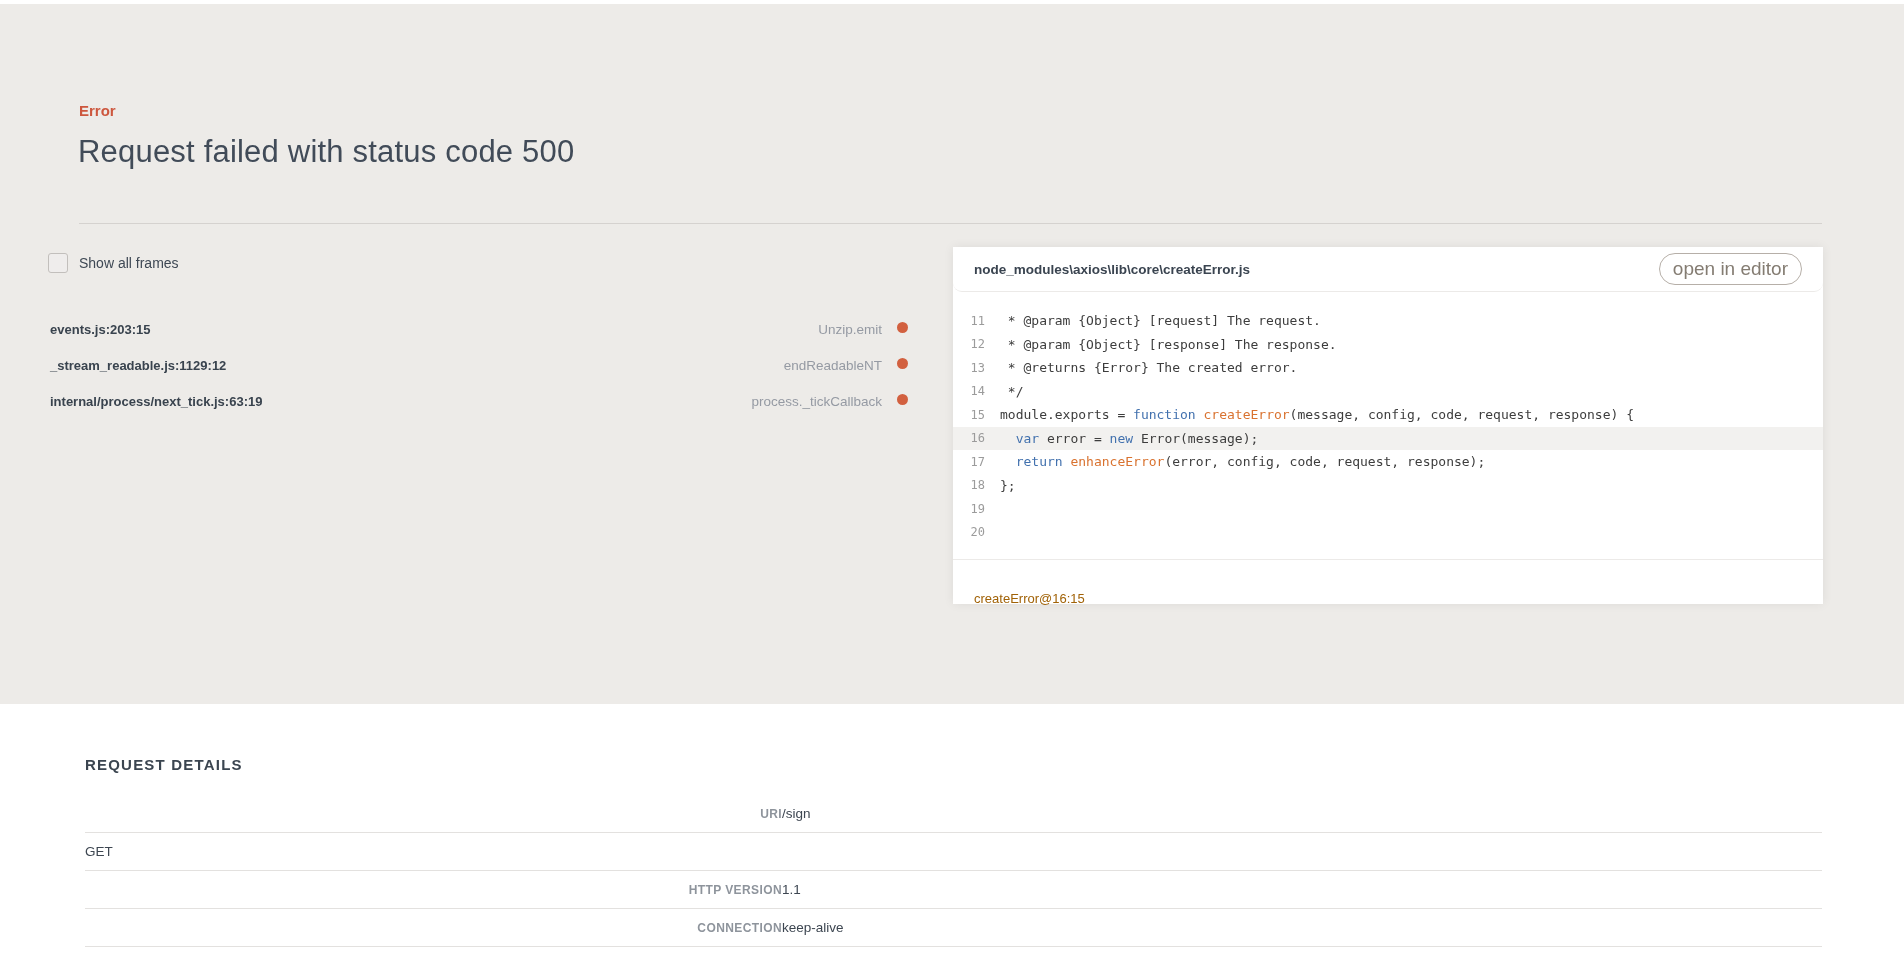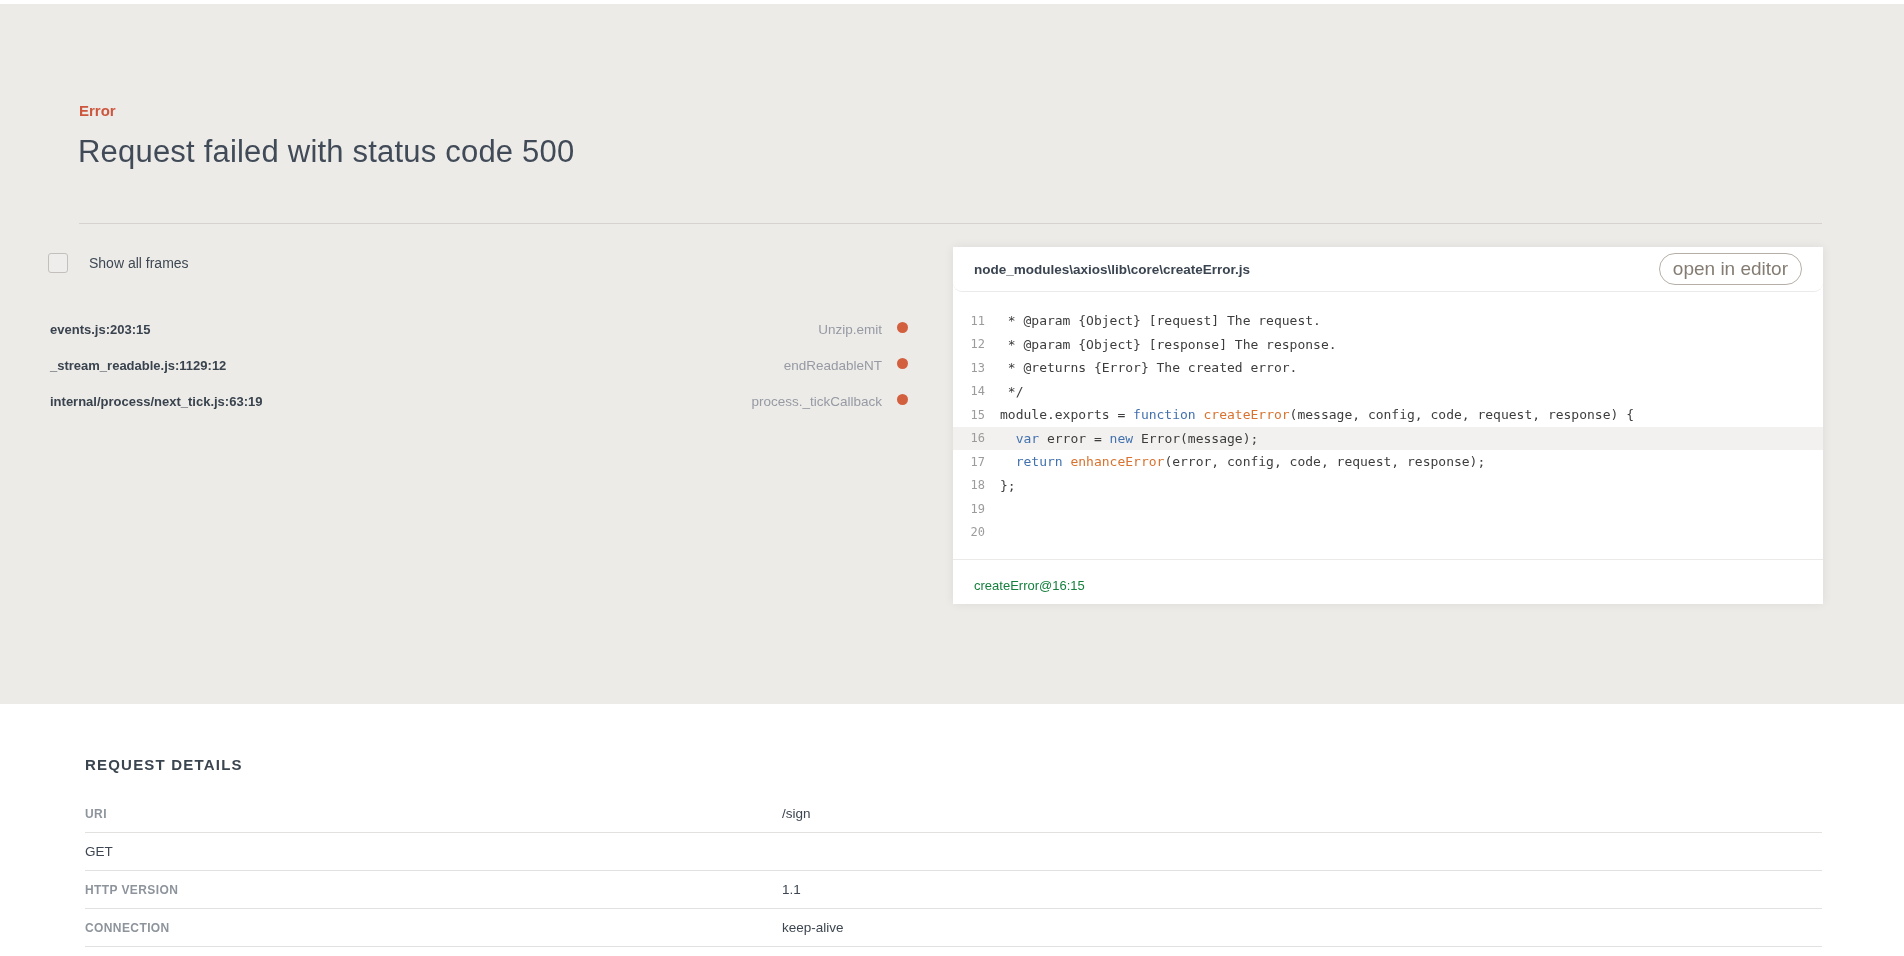--- a/index.html
+++ b/index.html
@@ -19,21 +19,21 @@
     position: absolute; left: 78px; top: 130px;
     font-size: 31px; font-weight: 300; color: var(--title_text, #414b58);
     letter-spacing: 0.2px;
   }
   .divider {
     position: absolute; left: 79px; top: 219px; width: 1743px; height: 0;
     border-top: 1px solid #d5d2cf;
   }
   .show-frames {
     position: absolute; left: 48px; top: 249px;
-    display: flex; align-items: center; gap: 21px; cursor: pointer;
+    display: flex; align-items: center; gap: 11px; cursor: pointer;
   }
   .show-frames .box {
     width: 20px; height: 20px; border: 1px solid #c2bfbc; border-radius: 3px;
     background: #efedec;
   }
   .show-frames .lbl { font-size: 14px; color: #3e4854; }
 
   
   .frames { position: absolute; left: 48px; top: 307px; width: 860px; }
   .frame-row {
@@ -72,34 +72,35 @@
   .ln {
     width: 18px; text-align: right; flex: 0 0 auto;
     font-size: 12px; color: #9b9b9b;
   }
   .lt { padding-left: 15px; font-size: 13px; color: var(--code_text, #3d3d3d); }
   .tok-plain { color: var(--code_text, #3d3d3d); }
   .tok-kw { color: var(--keyword, #4271ae); }
   .tok-fn { color: var(--function_name, #d9722f); }
   .code-footer {
     position: absolute; left: 0; right: 0; bottom: 0; height: 45px;
-    border-top: 1px solid #eceae8; padding: 4px 21px;
-    line-height: 44px; font-size: 13px; color: #15803d;
+    border-top: 1px solid #eceae8; padding: 17px 21px;
+    line-height: 44px; font-size: 13px; color: #a16207;
   }
 
   
   .details { position: absolute; left: 0; top: 704px; width: 1904px; height: 252px; background: #ffffff; }
   .details-heading {
     position: absolute; left: 85px; top: 52px;
     font-size: 15px; font-weight: bold; letter-spacing: 1.2px; color: #3b4550;
   }
   .details-table { position: absolute; left: 85px; top: 91px; width: 1737px; }
   .detail-row {
     height: 38px; display: flex; align-items: center;
     border-bottom: 1px solid #e3e1df;
+    text-align: right;
   }
   .detail-label {
     width: 697px; flex: 0 0 auto;
     font-size: 12px; letter-spacing: 0.4px; color: #8e949c; font-weight: bold;
   }
   .detail-value { font-size: 13.5px; color: #3d4651; }
 </style>
 </head>
 <body style="--accent: #cd573e; --dot: #d2603f; --keyword: #4271ae; --function_name: #d9722f; --page_bg: #edebe8; --panel_bg: #ffffff; --title_text: #414b58; --muted_text: #959aa3; --code_text: #3d3d3d; --highlight_line_bg: #f2f1ef;">
 

